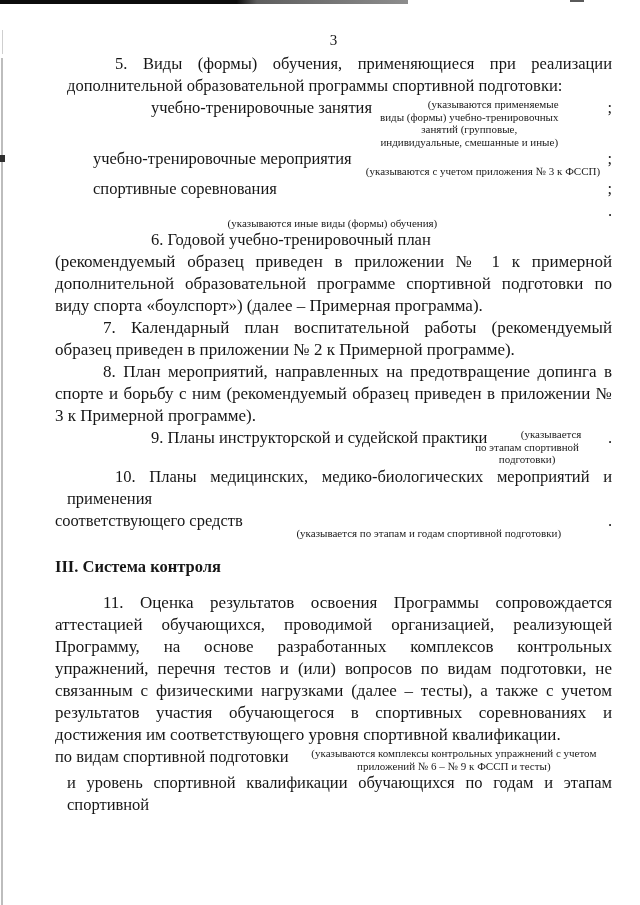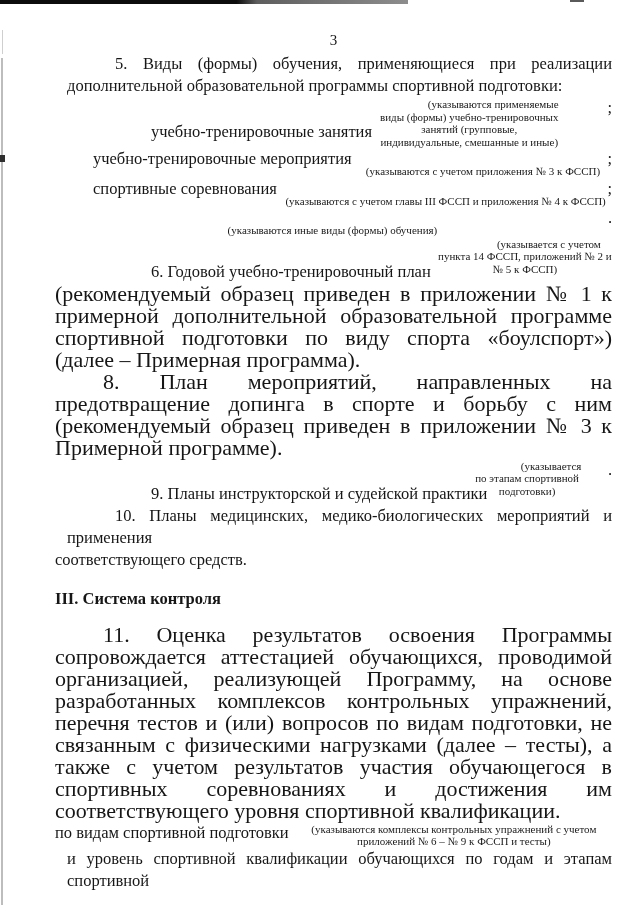--- a/index.html
+++ b/index.html
@@ -11,27 +11,27 @@
   .art-top2{position:absolute;top:0;left:570px;width:14px;height:2px;background:#5a5a5a;}
   .art-left{position:absolute;top:58px;left:1px;width:2px;height:847px;background:#bdbdbd;}
   .art-left-dash{position:absolute;top:30px;left:2px;width:1px;height:24px;background:#cfcfcf;}
   .art-blob{position:absolute;top:155px;left:0;width:5px;height:7px;background:#2e2e2e;}
   
   .content{position:absolute;top:30px;left:55px;width:557px;}
   .pagenum{text-align:center;font-size:15px;line-height:20px;margin-bottom:3px;}
   .ln{font-size:16.5px;line-height:22px;margin-left:12px;}
   .stretch{text-align:justify;text-align-last:justify;}
   .ind{text-indent:48px;}
-  .para{font-size:22px;line-height:22px;text-align:justify;}
+  .para{font-size:17px;line-height:22px;text-align:justify;}
   .para.ind{text-indent:48px;}
   .heading{font-size:16.5px;line-height:20px;font-weight:bold;text-align:left;margin:18px 0 15px;}
   
   .brow{display:flex;align-items:flex-start;font-size:16.5px;line-height:22px;}
   .brow .lbl{white-space:nowrap;}
-  .brow.ind .lbl{padding-left:48px;margin-top:24px;}
+  .brow.ind .lbl{padding-left:48px;}
   .brow.ind2 .lbl{padding-left:38px;}
   .blank{flex:1;display:flex;min-width:0;justify-content:center;}
   .bline{height:17px;border-bottom:1.4px solid #262626;margin:0 2px 0 5px;}
   .brow.full .bline{margin-left:0;}
   .bnote{align-self:center;text-align:center;font-size:11px;line-height:12.5px;
          padding-top:1px;color:#1a1a1a;}
   .bnote.nw{white-space:nowrap;margin-top:16px;}
   .bnote.w265{max-width:265px;}
   .bnote.w215{max-width:215px;}
   .bnote.w190{max-width:190px;}
@@ -71,58 +71,58 @@
         <span class="bline"></span>
         <span class="bnote nw">(указываются с учетом приложения № 3 к ФССП)</span>
       </span>
       <span class="punct">;</span>
     </div>
 
     <div class="brow ind2">
       <span class="lbl">спортивные соревнования</span>
       <span class="blank">
         <span class="bline"></span>
-        <span class="bnote nw">(указываются с учетом главы III ФССП и приложения № 4 к ФССП)</span>
       </span>
       <span class="punct">;</span>
     </div>
 
     <div class="brow full">
       <span class="blank">
         <span class="bline"></span>
         <span class="bnote nw">(указываются иные виды (формы) обучения)</span>
       </span>
       <span class="punct">.</span>
     </div>
 
     <div class="brow ind">
       <span class="lbl">6. Годовой учебно-тренировочный план</span>
-      <span class="blank">
-        <span class="bline"></span>
-        <span class="bnote w215">(указывается с учетом пункта 14 ФССП, приложений № 2 и № 5 к ФССП)</span>
-      </span>
       <span class="punct"></span>
     </div>
 
     <div class="para">(рекомендуемый образец приведен в приложении № 1 к примерной дополнительной образовательной программе спортивной подготовки по виду спорта «боулспорт») (далее – Примерная программа).</div>
+    <div class="para ind">7. Календарный план воспитательной работы (рекомендуемый образец приведен в приложении № 2 к Примерной программе).</div>
     <div class="para ind">8. План мероприятий, направленных на предотвращение допинга в спорте и борьбу с ним (рекомендуемый образец приведен в приложении № 3 к Примерной программе).</div>
 
     <div class="brow ind">
       <span class="lbl">9. Планы инструкторской и судейской практики</span>
       <span class="blank">
         <span class="bline"></span>
         <span class="bnote w190">(указывается по этапам спортивной подготовки)</span>
       </span>
       <span class="punct">.</span>
     </div>
 
     <div class="ln ind stretch">10. Планы медицинских, медико-биологических мероприятий и применения</div>
 
     <div class="brow">
       <span class="lbl">соответствующего средств</span>
+      <span class="blank">
+        <span class="bline"></span>
+        <span class="bnote nw">(указывается по этапам и годам спортивной подготовки)</span>
+      </span>
       <span class="punct">.</span>
     </div>
 
     <div class="heading">III. Система контроля</div>
 
     <div class="para ind">11. Оценка результатов освоения Программы сопровождается аттестацией обучающихся, проводимой организацией, реализующей Программу, на основе разработанных комплексов контрольных упражнений, перечня тестов и (или) вопросов по видам подготовки, не связанным с физическими нагрузками (далее – тесты), а также с учетом результатов участия обучающегося в спортивных соревнованиях и достижения им соответствующего уровня спортивной квалификации.</div>
 
 
     <div class="brow">
       <span class="lbl">по видам спортивной подготовки</span>

